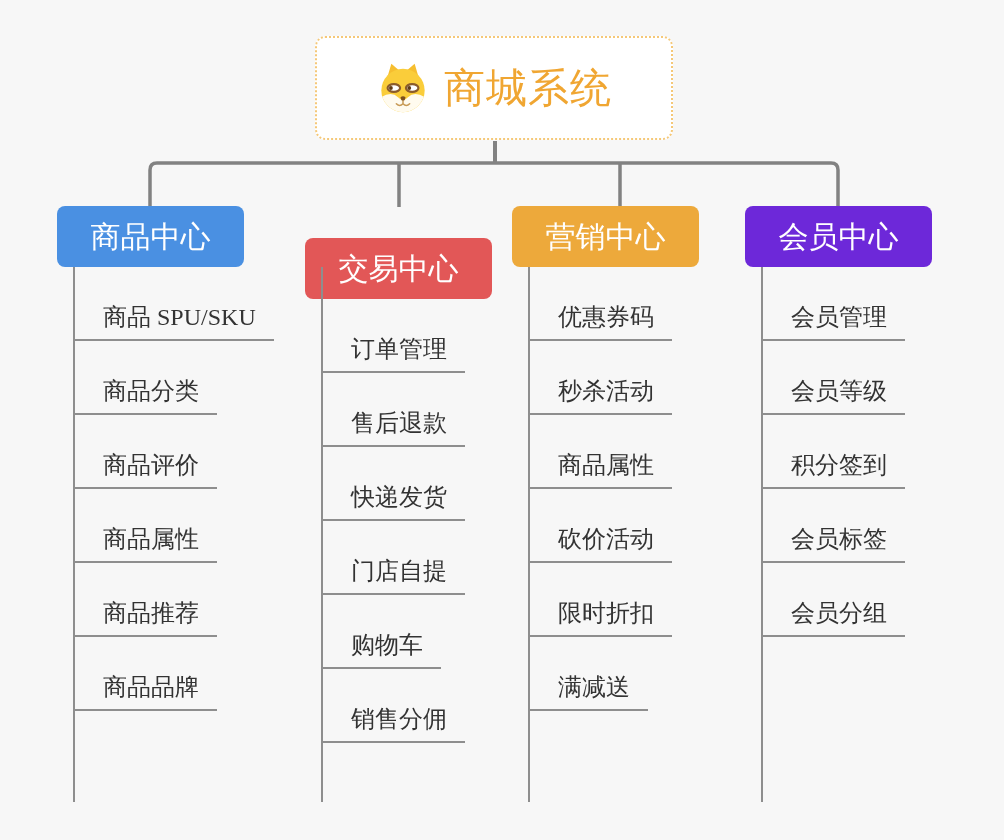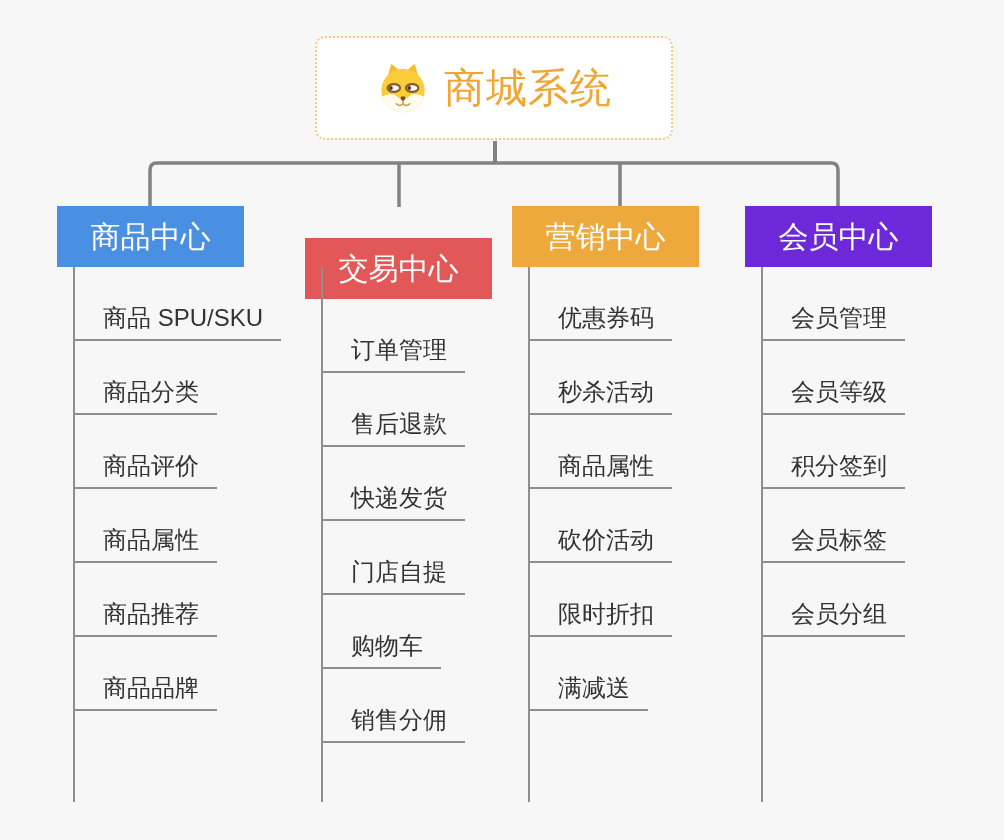--- a/index.html
+++ b/index.html
@@ -1,36 +1,36 @@
 <!DOCTYPE html>
 <html><head>
 <meta charset="utf-8">
 <style>
   html,body { margin:0; padding:0; }
   .stage {
     position:relative; width:1004px; height:840px;
     background:#F7F7F7; overflow:hidden;
-    font-family:Liberation Sans, sans-serif;
+    font-family:Liberation Serif, serif;
   }
   
   .root {
     position:absolute; left:315px; top:36px; width:358px; height:104px;
     box-sizing:border-box; background:#FFFFFF;
     border:2px dotted #F5C878; border-radius:10px;
     display:flex; align-items:center; justify-content:center; gap:14px;
   }
   .root-title { font-size:41px; color:#F0A632; letter-spacing:1px; line-height:1; }
   .dog { width:54px; height:50px; flex:0 0 auto; }
   
   .connectors { position:absolute; left:0; top:0; width:1004px; height:840px; pointer-events:none; }
   
   .col { position:absolute; top:206px; width:250px; }
   .col-0 { left:57px; }  .col-1 { left:305px; }  .col-2 { left:512px; }  .col-3 { left:745px; }
   .cat {
-    width:187px; height:61px; border-radius:0;
+    width:187px; height:61px; border-radius:8px;
     display:flex; align-items:center; justify-content:center;
     color:#FFFFFF; font-size:30px; line-height:1;
   }
   .cat-0 { background:#4A90E2; } .cat-1 { background:#E25757;margin-top:32px; }
   .cat-2 { background:#EDA93B; } .cat-3 { background:#6d28d9; }
   .trunk { position:absolute; left:16px; top:61px; width:2px; height:535px; background:#8E8E8E; }
   .leaf { height:74px; display:flex; align-items:flex-end; margin-left:16px; }
   .leaf:first-child { height:90px; }
   .leaf-line {
     width:max-content; border-bottom:2px solid #8E8E8E;

